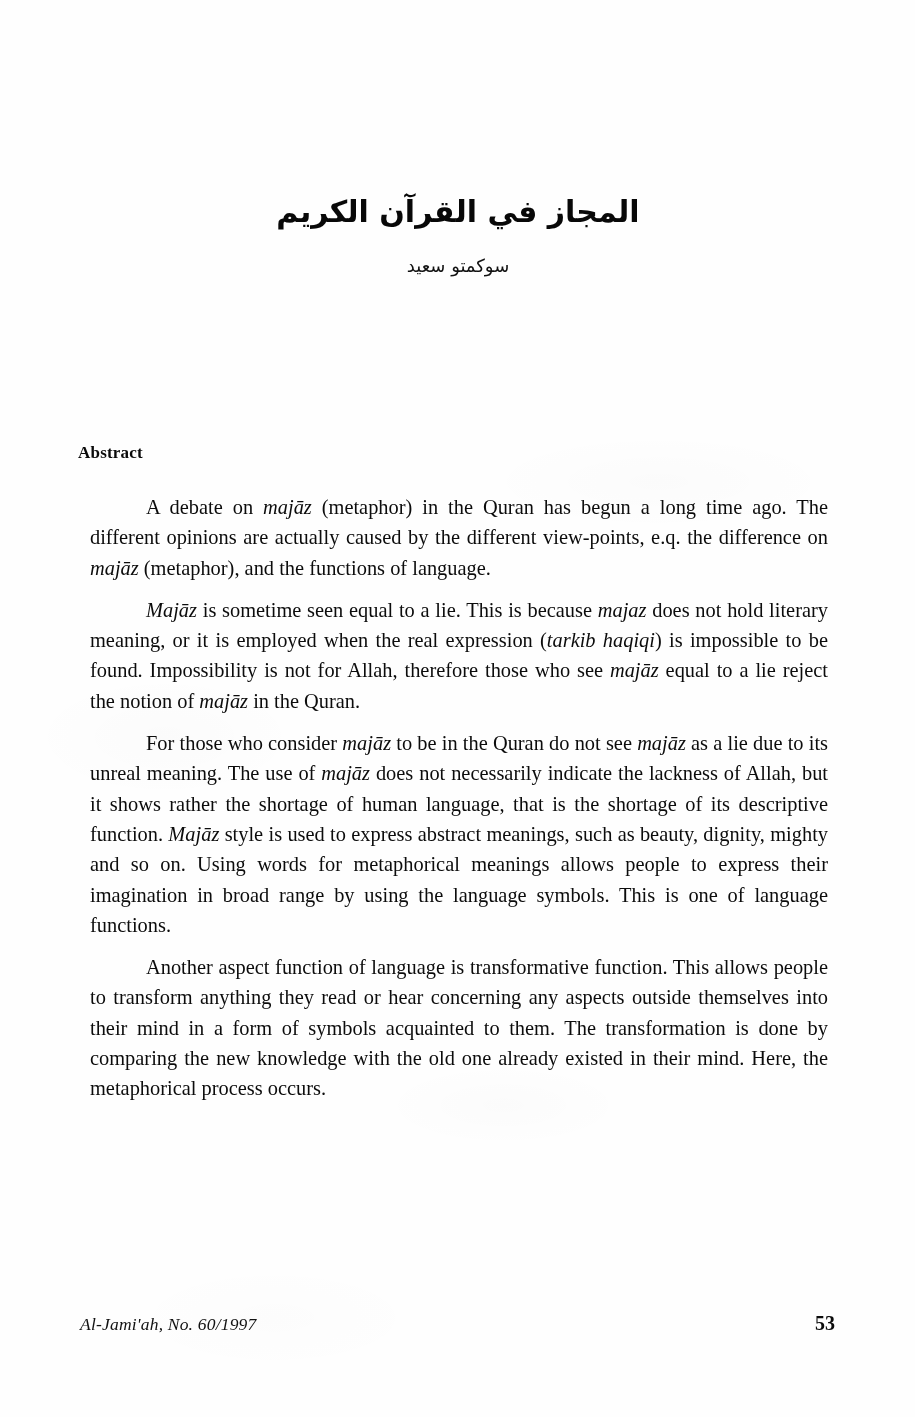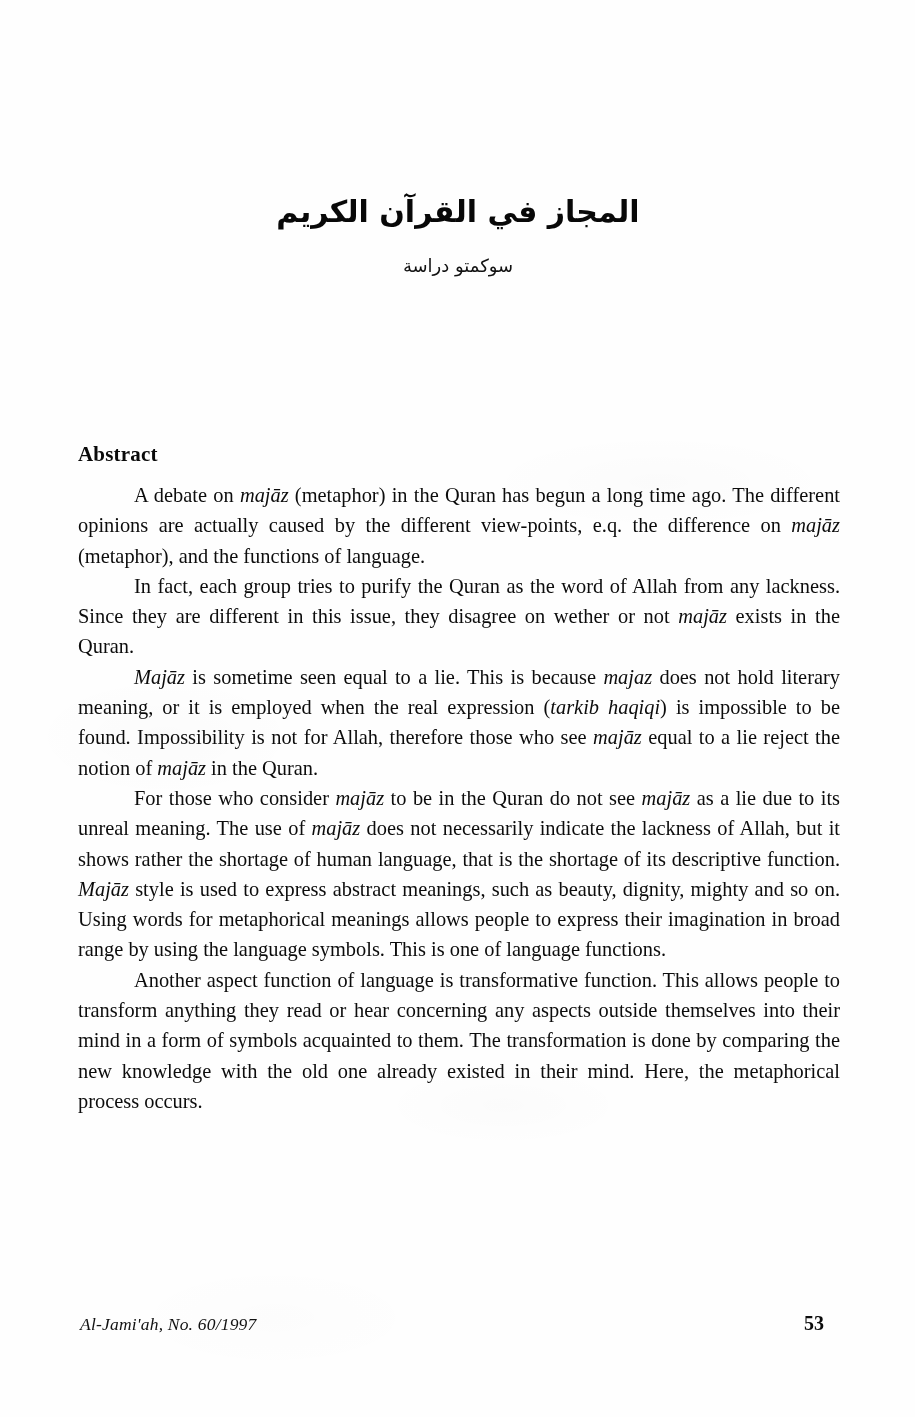--- a/index.html
+++ b/index.html
@@ -69,35 +69,35 @@
     margin: 22px 0 0 0;
   }
 
   
   .abstract-heading {
     position: absolute;
     left: 78px;
     top: 444px;
     font-family: "Liberation Serif", "DejaVu Serif", serif;
     font-weight: 700;
-    font-size: 21px;
+    font-size: 17px;
     line-height: 1;
     color: #0a0a0a;
     letter-spacing: 0.2px;
   }
 
   .body-col {
     position: absolute;
     left: 78px;
     top: 480px;
     width: 762px;
   }
 
   .para {
-    margin: 0;
+    margin: 12px;
     text-align: justify;
     text-justify: inter-word;
     font-size: 20.4px;
     line-height: 30.3px;
     color: #0c0c0c;
     text-indent: 56px;
     hyphens: none;
   }
 
   .para + .para {
@@ -110,21 +110,21 @@
 
   
   .mac {
     font-style: italic;
   }
 
   
   .footer {
     position: absolute;
     left: 80px;
-    right: 91px;
+    right: 80px;
     top: 1312px;
     display: flex;
     align-items: baseline;
     justify-content: space-between;
   }
 
   .footer-ref {
     font-family: "Liberation Serif", "DejaVu Serif", serif;
     font-style: italic;
     font-size: 17.5px;
@@ -139,28 +139,27 @@
     color: #0b0b0b;
   }
 </style>
 </head>
 <body>
 
 <div class="page">
 
   <div class="header">
     <h1 class="title-ar">المجاز في القرآن الكريم</h1>
-    <div class="author-ar">سوكمتو دراسة</div>
+    <div class="author-ar">سوكمتو سعيد</div>
   </div>
 
   <div class="abstract-heading">Abstract</div>
 
   <div class="body-col">
     <p class="para">A  debate on <i class="mac">majāz</i> (metaphor) in the Quran has begun a long time ago. The different opinions are actually caused by the different view-points,  e.q. the difference on <i class="mac">majāz</i> (metaphor), and the functions of language.</p>
-    <p class="para">In  fact,  each  group  tries to purify the Quran as the word of Allah from  any  lackness.  Since they are different in this issue, they disagree on wether  or not <i class="mac">majāz</i> exists in the Quran.</p>
     <p class="para"><i class="mac">Majāz</i>  is  sometime seen equal to a lie. This is because <i class="mac">majaz</i> does not  hold  literary  meaning,  or  it  is  employed  when  the  real expression (<i class="mac">tarkib haqiqi</i>)  is  impossible  to  be  found. Impossibility is not for Allah, therefore  those  who  see  <i class="mac">majāz</i> equal to a lie reject the notion of <i class="mac">majāz</i> in the Quran.</p>
     <p class="para">For  those  who consider <i class="mac">majāz</i> to be in the Quran do not see <i class="mac">majāz</i> as  a  lie  due  to  its unreal meaning. The use of <i class="mac">majāz</i> does not necessarily indicate  the  lackness of Allah, but it shows rather  the shortage of human language,  that  is  the  shortage  of  its descriptive function. <i class="mac">Majāz</i> style is used   to express abstract meanings, such as beauty, dignity, mighty and so on.   Using words for metaphorical meanings allows people to express their imagination  in   broad range by using the language symbols. This is one of language functions.</p>
     <p class="para">Another  aspect  function  of  language  is transformative function. This  allows people to transform anything they read or hear concerning any aspects  outside  themselves  into  their  mind  in  a  form  of  symbols acquainted  to  them.  The  transformation  is  done  by comparing the new knowledge  with  the  old  one  already  existed  in  their  mind.  Here,  the metaphorical process occurs.</p>
   </div>
 
   <div class="footer">
     <span class="footer-ref">Al-Jami'ah, No. 60/1997</span>
     <span class="footer-page">53</span>
   </div>
 

